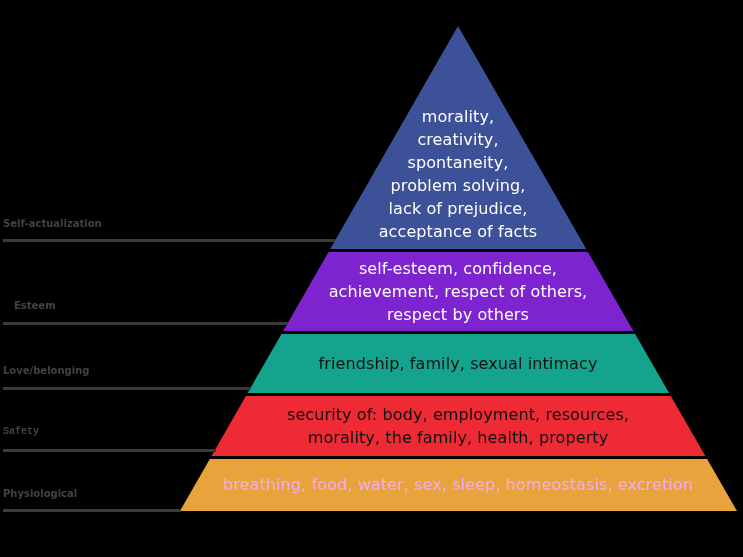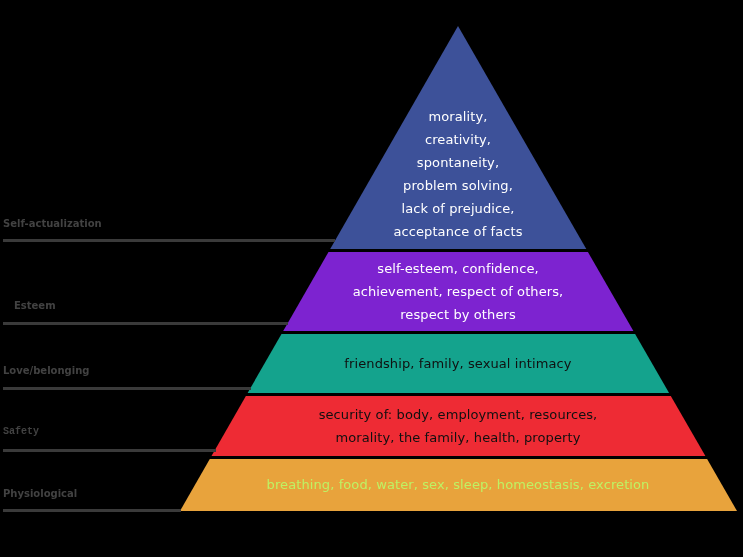--- a/index.html
+++ b/index.html
@@ -17,21 +17,21 @@
     }
     .pyramid-svg {
       position: absolute;
       left: 0;
       top: 0;
     }
     .level-text {
       position: absolute;
       text-align: center;
       white-space: pre-line;
-      font-size: 13px;
+      font-size: 16px;
       line-height: 23px;
       font-weight: 500;
       letter-spacing: 0.1px;
     }
     .side-label {
       position: absolute;
       left: 3px;
       font-size: 10px;
       font-weight: bold;
       color: #424242;
@@ -66,21 +66,21 @@
 
   <div class="level-text" style="left: 268px; top: 257px; width: 380px; color: rgb(255, 255, 255);">self-esteem, confidence,
 achievement, respect of others,
 respect by others</div>
 
   <div class="level-text" style="left: 218px; top: 403px; width: 480px; color: rgb(16, 16, 16);">security of: body, employment, resources,
 morality, the family, health, property</div>
 
   <div class="level-text" style="left: 248px; top: 352px; width: 420px; color: rgb(16, 16, 16);">friendship, family, sexual intimacy</div>
 
-  <div class="level-text" style="left: 173px; top: 473px; width: 570px; color: #bef264;">breathing, food, water, sex, sleep, homeostasis, excretion</div>
+  <div class="level-text" style="left: 173px; top: 473px; width: 570px; color: #f0abfc;">breathing, food, water, sex, sleep, homeostasis, excretion</div>
 
   <div class="side-label" style="top:218px;">Self-actualization</div>
   <div class="side-line" style="top:239px; width:332px;"></div>
 
   <div class="side-label" style="top:300px;margin-left:11px;">Esteem</div>
   <div class="side-line" style="top:322px; width:285px;"></div>
 
   <div class="side-label" style="top:365px;">Love/belonging</div>
   <div class="side-line" style="top:387px; width:248px;"></div>
 

